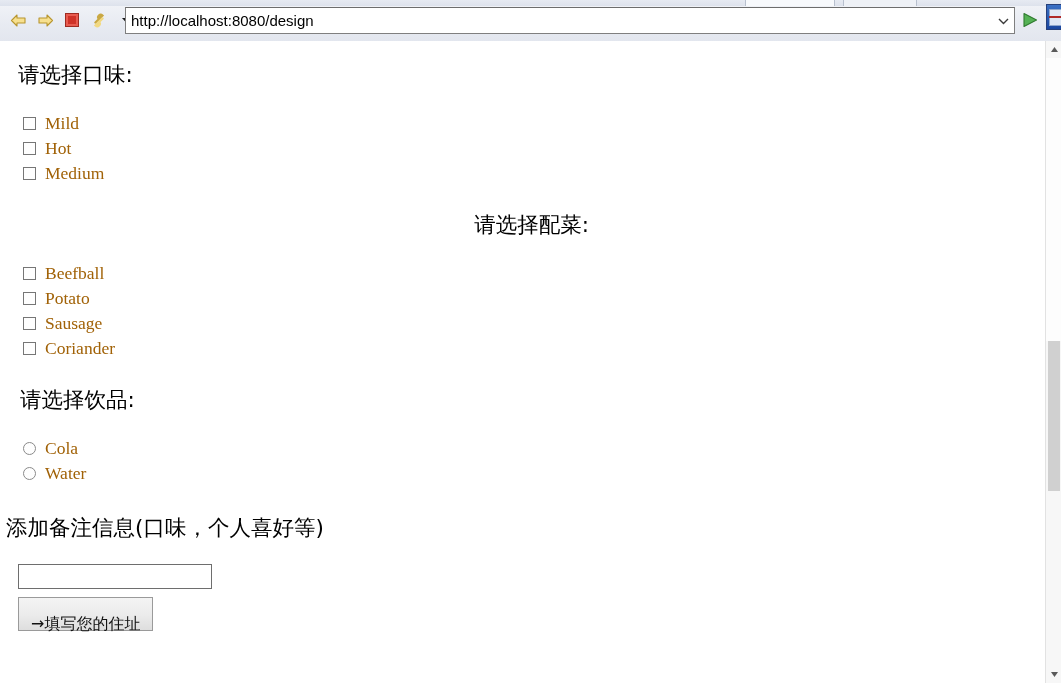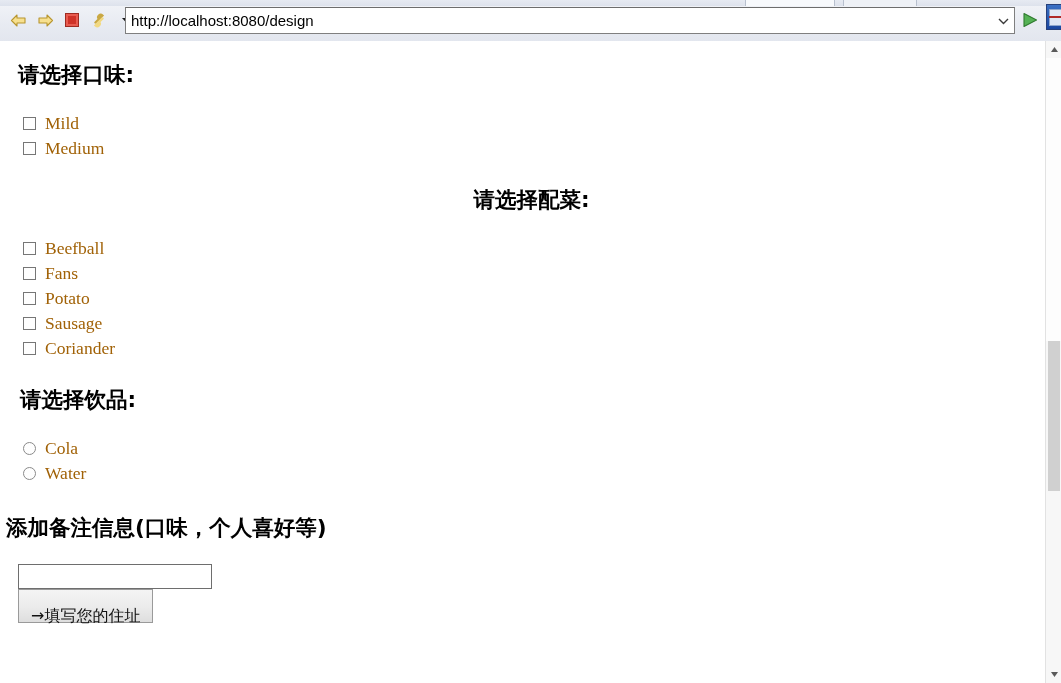--- a/index.html
+++ b/index.html
@@ -123,21 +123,21 @@
     position: absolute;
     top: -8px; left: 0;
     width: 1045px;
     padding: 0 0 0 0;
   }
 
   h2.section-title {
     margin: 0;
     padding: 0;
     font-family: "DejaVu Sans", "Liberation Sans", sans-serif;
-    font-weight: bold;
+    font-weight: normal;
     font-size: 21.5px;
     color: #000;
     letter-spacing: 0px;
   }
 
   .opt-list { margin: 0; padding: 0; }
   .opt-row {
     display: flex;
     align-items: center;
     height: 25px;
@@ -169,20 +169,21 @@
     width: 194px;
     height: 25px;
     border: 1px solid #6e6e6e;
     background: #ffffff;
     padding: 0 3px;
     font-family: "Liberation Sans","DejaVu Sans",sans-serif;
     font-size: 14px;
     outline: none;
   }
   .submit-btn {
+    margin-top: 8px;
     height: 34px;
     padding: 16px 12px;
     background: linear-gradient(to bottom,#f4f4f4 0%,#ececec 50%,#dedede 100%);
     border: 1px solid #9a9a9a;
     font-family: "DejaVu Sans","Liberation Sans",sans-serif;
     font-size: 16px;
     color: #111;
     cursor: default;
     letter-spacing: 0px;
   }
@@ -290,34 +291,34 @@
 
     <h2 class="section-title" style="margin:27px 0 0 18px;">请选择口味:</h2>
 
     <div class="opt-list" style="margin-top:22px;">
       <div class="opt-row">
         <span class="cb"></span>
         <span class="opt-label">Mild</span>
       </div>
       <div class="opt-row">
         <span class="cb"></span>
+        <span class="opt-label">Hot</span>
+      </div>
+      <div class="opt-row">
+        <span class="cb"></span>
         <span class="opt-label">Medium</span>
       </div>
     </div>
 
     <h2 class="section-title" style="margin:24px 0 0 18px;text-align:center;">请选择配菜:</h2>
 
     <div class="opt-list" style="margin-top:22px;">
       <div class="opt-row">
         <span class="cb"></span>
         <span class="opt-label">Beefball</span>
-      </div>
-      <div class="opt-row">
-        <span class="cb"></span>
-        <span class="opt-label">Fans</span>
       </div>
       <div class="opt-row">
         <span class="cb"></span>
         <span class="opt-label">Potato</span>
       </div>
       <div class="opt-row">
         <span class="cb"></span>
         <span class="opt-label">Sausage</span>
       </div>
       <div class="opt-row">

